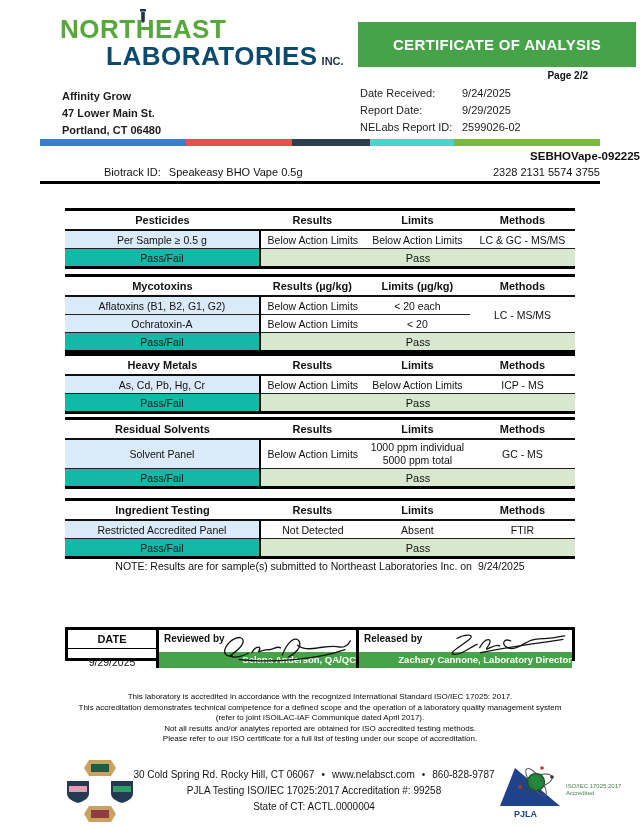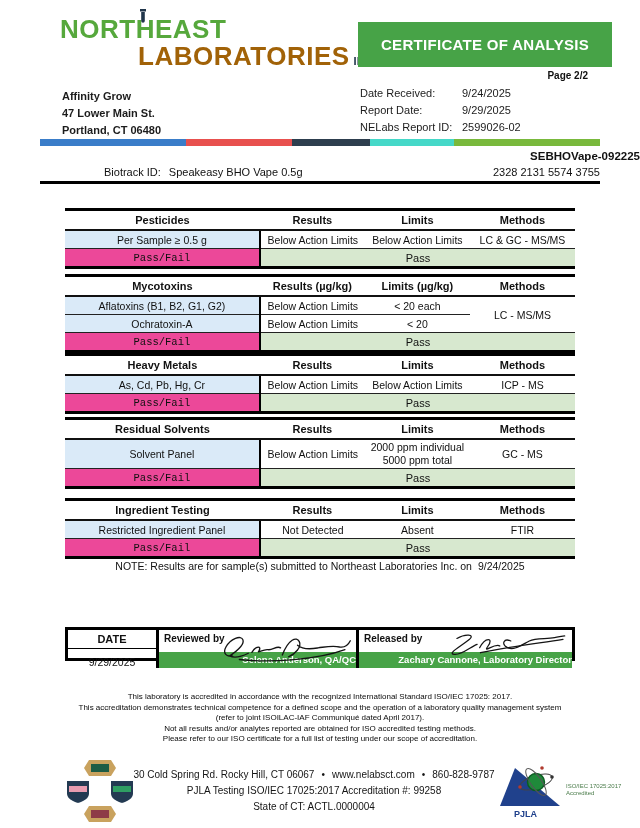--- a/index.html
+++ b/index.html
@@ -8,26 +8,26 @@
     width:640px; height:828px; position:relative;
     font-family:"Liberation Sans", sans-serif; color:#111;
     overflow:hidden;
   }
   .abs { position:absolute; }
 
   
   .logo { left:60px; top:16px; }
   .logo-l1 { font-size:26px; font-weight:700; color:#56a83c; letter-spacing:.5px; line-height:26px; }
   .logo-l2 { margin-left:46px; margin-top:1px; display:flex; align-items:baseline; }
-  .logo-l2 .main { font-size:26px; font-weight:700; color:#a16207; letter-spacing:.5px; line-height:26px;margin-left:32px; }
+  .logo-l2 .main { font-size:26px; font-weight:700; color:#0c4a6e; letter-spacing:.5px; line-height:26px; }
   .logo-l2 .inc { font-size:11px; font-weight:700; color:#20354a; margin-left:4px; }
   .tube { position:absolute; left:78px; top:-7px; }
 
   
-  .banner { left:358px; top:22px; width:254px; height:45px; background:#47a347;
+  .banner { left:358px; top:22px; width:278px; height:45px; background:#47a347;
             display:flex; align-items:center; justify-content:center; }
   .banner span { color:#fff; font-weight:700; font-size:15px; letter-spacing:.3px; }
   .page-num { left:458px; top:70px; width:130px; text-align:right; font-size:10px; font-weight:700; }
 
   
   .client { left:62px; top:88px; font-size:11px; line-height:17px; color:#1c1c1c;font-weight:bold; }
   .meta { left:360px; top:85px; font-size:11px; line-height:17px; color:#1c1c1c; }
   .meta-row { display:flex; }
   .meta-row .ml { width:102px; }
 
@@ -46,21 +46,21 @@
   .biotrack .lhs { margin-left:64px; display:flex; gap:8px; }
   .rule-thick { left:40px; top:181px; width:560px; height:3px; background:#000; }
 
   
   table.coa { position:absolute; left:65px; width:510px; border-collapse:collapse;
               border-top:3px solid #000; border-bottom:3px solid #000; font-size:10.5px; }
   table.coa th { font-weight:700; font-size:11px; padding:3px 0 3px; border-bottom:2px solid #111; text-align:center; }
   table.coa td { text-align:center; padding:2.5px 0; border-bottom:1.3px solid #222; color:#111; }
   table.coa td.c1 { background:#daeaf8; border-right:2px solid #000; }
   table.coa tr.pf td { border-bottom:none; }
-  table.coa tr.pf td.c1 { background:#ec4899;font-family:Liberation Mono, monospace; }
+  table.coa tr.pf td.c1 { background:#14b8a6; }
   table.coa td.pass { background:#d7e8cf; font-size:11px; }
   table.coa td.two-line { padding:1px 0; line-height:13px; }
   .t1 { top:208px; } .t2 { top:274px; } .t3 { top:353px; } .t4 { top:417px;padding-left:44px; } .t5 { top:498px; }
 
   
   .note { left:0; top:560px; width:640px; display:flex; justify-content:center; gap:6px; font-size:10.5px; }
 
   
   .signoff { left:65px; top:627px; width:510px; border:3px solid #000; display:grid;
              grid-template-columns:88px 200px 1fr; height:34px; }
@@ -240,21 +240,21 @@
       <tr>
     <th>Residual Solvents</th>
     <th>Results</th>
     <th>Limits</th>
     <th>Methods</th>
   </tr>
   <tr>
     <td class="c1">Solvent Panel</td>
     <td>Below Action Limits</td>
     <td class="two-line">
-      <div>2000 ppm individual</div>
+      <div>1000 ppm individual</div>
       <div>5000 ppm total</div>
     </td>
     <td>GC - MS</td>
   </tr>
   <tr class="pf">
     <td class="c1">Pass/Fail</td>
     <td class="pass" colspan="3">Pass</td>
   </tr>
 </tbody>
   </table>
@@ -267,21 +267,21 @@
       <col style="width:20.6%">
     </colgroup>
   <tbody>
       <tr>
     <th>Ingredient Testing</th>
     <th>Results</th>
     <th>Limits</th>
     <th>Methods</th>
   </tr>
   <tr>
-    <td class="c1">Restricted Ingredient Panel</td>
+    <td class="c1">Restricted Accredited Panel</td>
     <td>Not Detected</td>
     <td>Absent</td>
     <td>FTIR</td>
   </tr>
   <tr class="pf">
     <td class="c1">Pass/Fail</td>
     <td class="pass" colspan="3">Pass</td>
   </tr>
 </tbody>
   </table>

